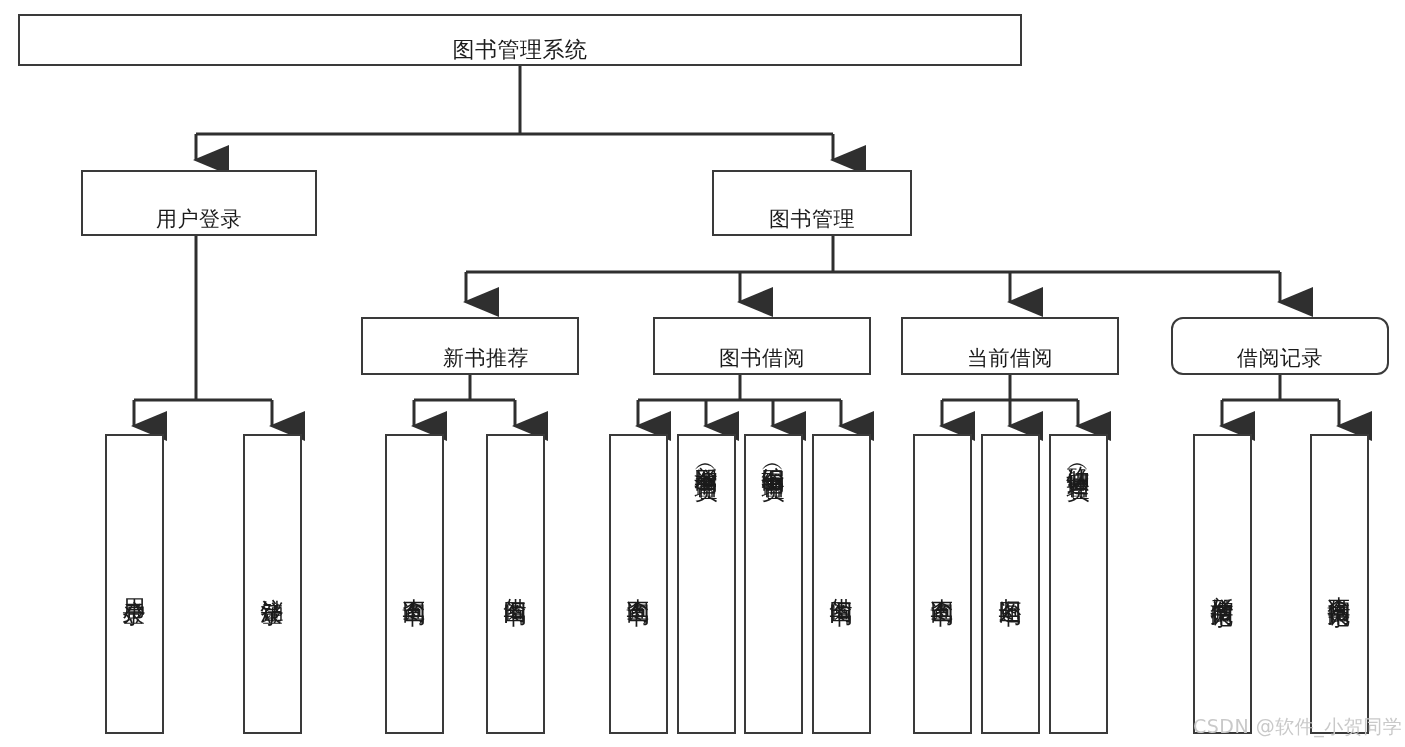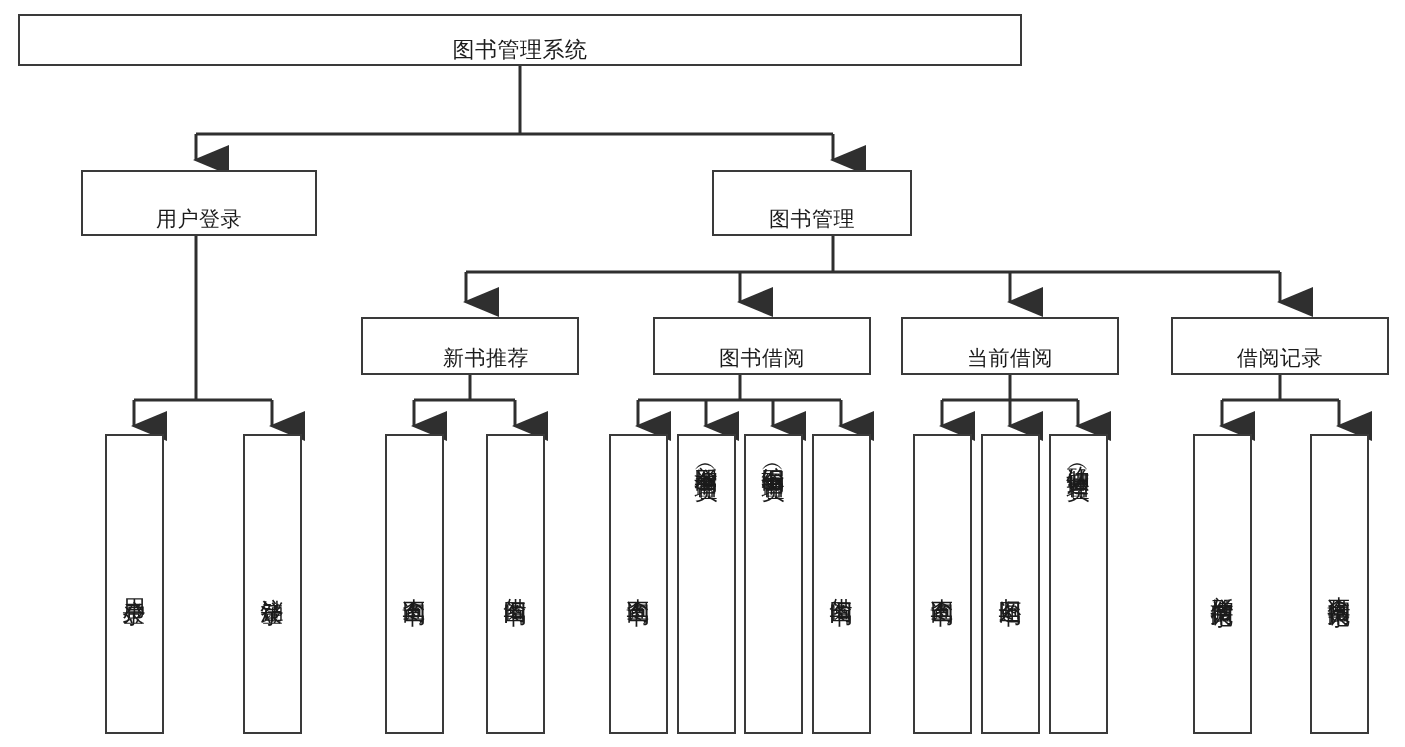--- a/index.html
+++ b/index.html
@@ -148,21 +148,21 @@
 
   <div class="node horiz" style="left:361px; top:317px; width:218px; height:58px;padding-left:32px;">
     <span class="label">新书推荐</span>
   </div>
   <div class="node horiz" style="left:631px; top:317px; width:218px; height:58px;margin-left:22px;">
     <span class="label">图书借阅</span>
   </div>
   <div class="node horiz" style="left:901px; top:317px; width:218px; height:58px;">
     <span class="label">当前借阅</span>
   </div>
-  <div class="node horiz" style="left:1171px; top:317px; width:218px; height:58px;">
+  <div class="node horiz" style="left:1171px; top:317px; width:218px; height:58px;border-radius:12px;">
     <span class="label">借阅记录</span>
   </div>
 
   <div class="node vert mid" style="left:105px; top:434px; width:59px; height:300px;">
     <span class="label">用户登录</span>
   </div>
   <div class="node vert mid" style="left:243px; top:434px; width:59px; height:300px;">
     <span class="label">注销登录</span>
   </div>
 
@@ -196,14 +196,15 @@
     <span class="label">确认归还（管理员）</span>
   </div>
 
   <div class="node vert mid" style="left:1193px; top:434px; width:59px; height:300px;">
     <span class="label">新增借阅记录</span>
   </div>
   <div class="node vert mid" style="left:1310px; top:434px; width:59px; height:300px;">
     <span class="label">查询借阅记录</span>
   </div>
 
+  <div class="watermark" style="left:1193px; top:714px;">CSDN @软件_小贺同学</div>
 
 </div>
 
 </body></html>

